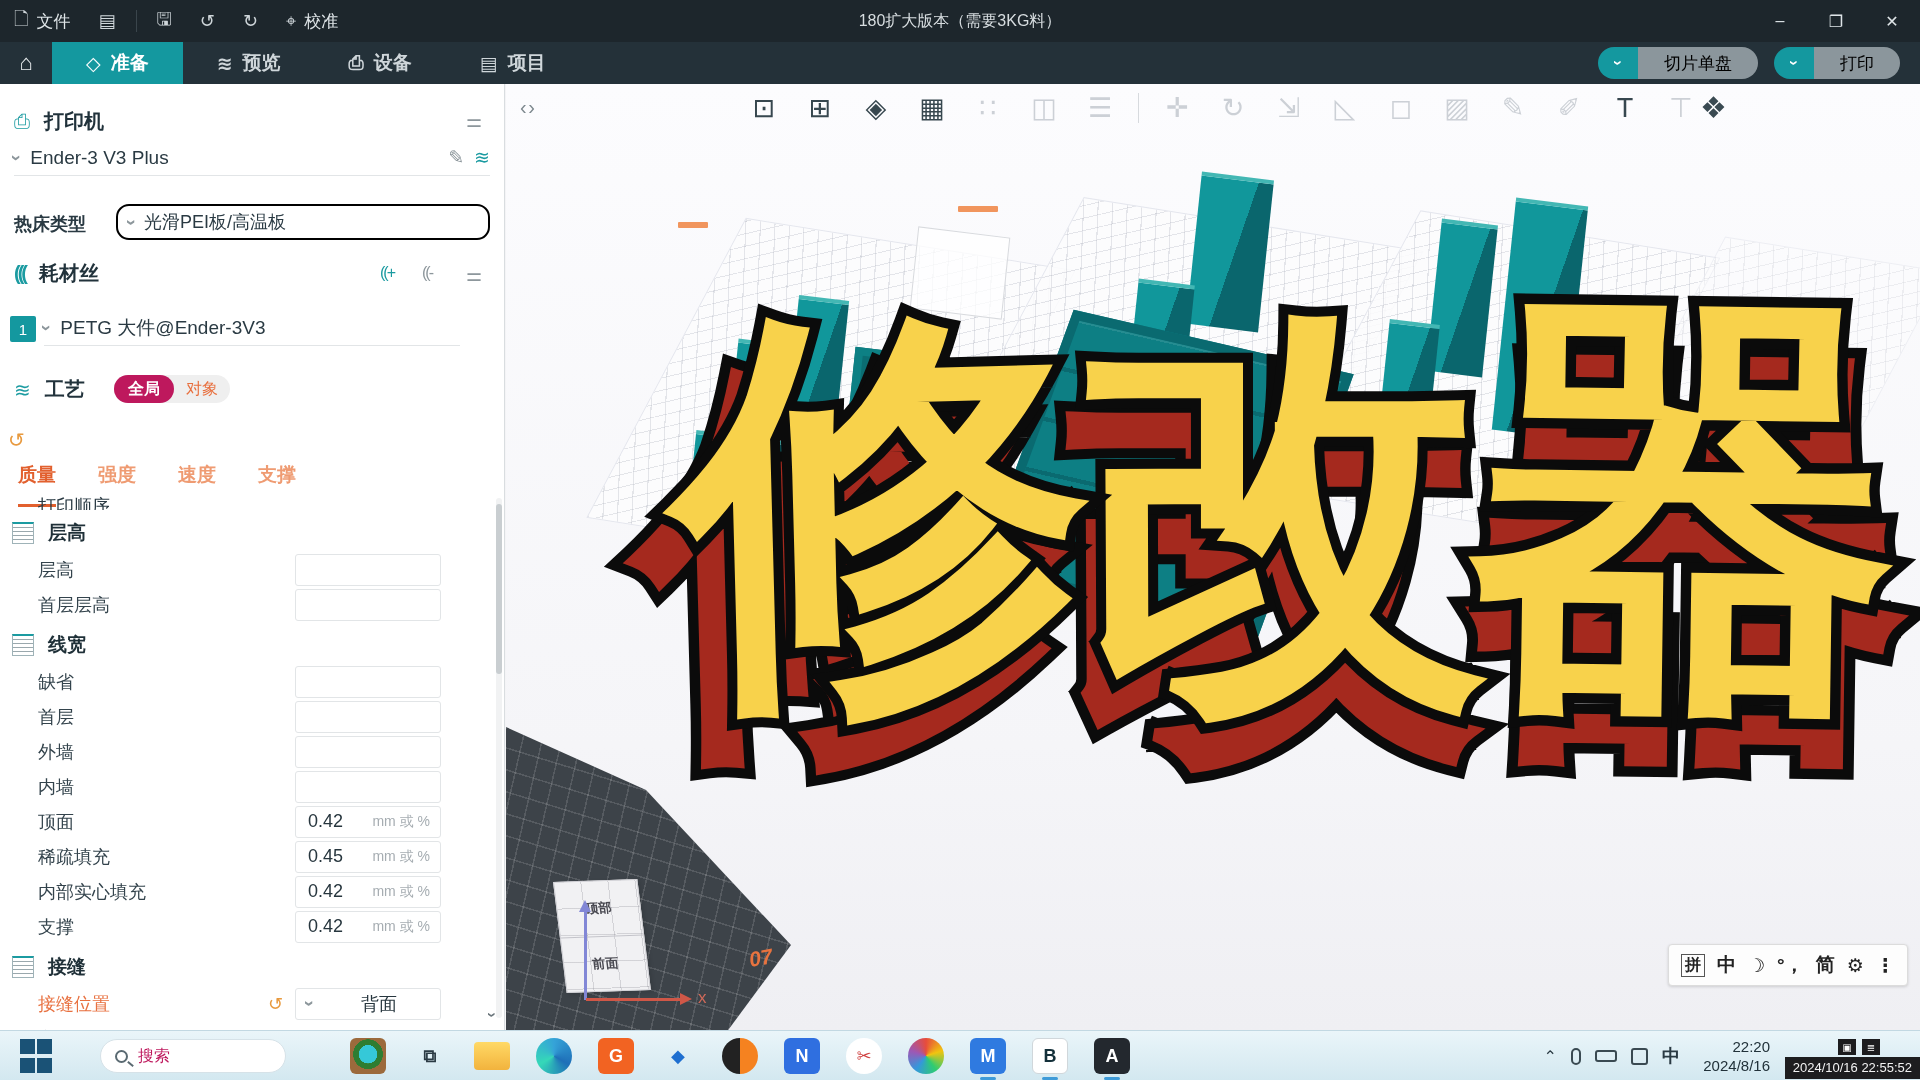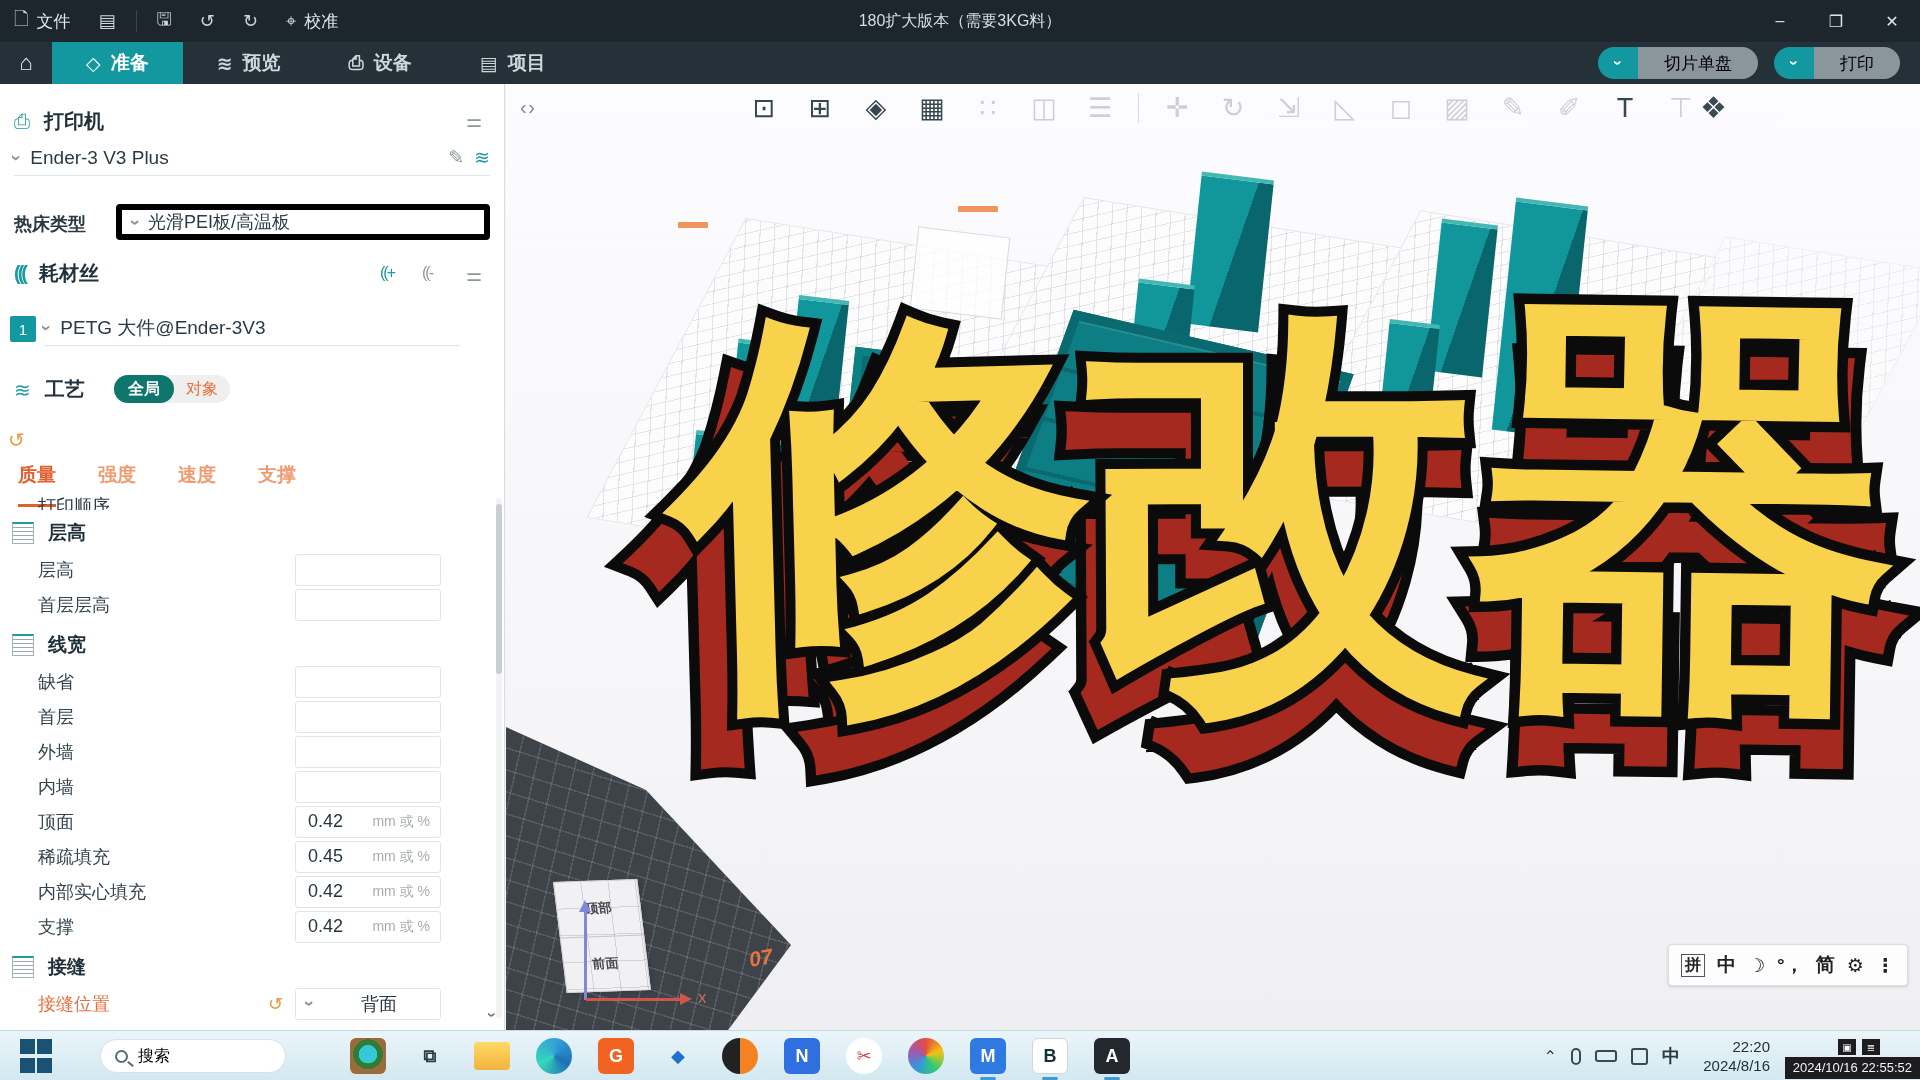--- a/index.html
+++ b/index.html
@@ -30,28 +30,28 @@
   .chev { display:inline-block; transform:rotate(90deg); font-weight:bold; }
 
   
   #sidebar { position:absolute; left:0; top:84px; width:505px; height:946px; background:#ffffff;
     border-right:1px solid #d9dde0; color:#2a3a43; }
   .sec-head { position:absolute; left:14px; display:flex; align-items:center; gap:14px; font-size:20px; font-weight:bold; color:#21323b; }
   .sec-ico { color:#1b9ba1; font-size:20px; font-weight:normal; }
   .slider-ico { position:absolute; right:22px; color:#8d979c; font-size:18px; }
   .underline-select { position:absolute; left:14px; right:14px; height:36px; border-bottom:1px solid #e2e5e7;
     display:flex; align-items:center; gap:10px; font-size:19px; color:#2a3a43; }
-  .box-select { position:absolute; height:36px; border:6px solid #000000; border-radius:4px; background:#fff;
+  .box-select { position:absolute; height:36px; border:2px solid #000000; border-radius:13px; background:#fff;
     display:flex; align-items:center; gap:10px; font-size:18px; color:#2a3a43; padding:0 10px; }
   .gray { color:#8d979c; }
   .teal { color:#1b9ba1; }
   .badge1 { position:absolute; left:10px; width:26px; height:26px; background:#14989f; color:#fff;
     display:flex; align-items:center; justify-content:center; font-size:15px; border-radius:2px; }
   .toggle { display:flex; align-items:center; background:#efefef; border-radius:14px; height:28px; font-size:16px; }
-  .tg-on { background:#0f766e; color:#fff; border-radius:14px; height:28px; display:flex; align-items:center; padding:0 14px; font-weight:bold; }
+  .tg-on { background:#be185d; color:#fff; border-radius:14px; height:28px; display:flex; align-items:center; padding:0 14px; font-weight:bold; }
   .tg-off { color:#e8703f; padding:0 12px; }
   #param-tabs { position:absolute; left:18px; top:378px; display:flex; gap:42px; font-size:19px; font-weight:bold; }
   .ptab { color:#ef9b72; padding-bottom:16px; }
   .ptab.active { color:#e2602e; border-bottom:3px solid #e2602e; }
   #param-scroll { position:absolute; left:0; top:412px; width:496px; height:534px; overflow:hidden; }
   .clip-row { height:16px; overflow:hidden; font-size:18px; color:#2a3a43; padding-left:38px; margin-top:-2px; }
   .grp-head { display:flex; align-items:center; gap:14px; font-size:19px; font-weight:bold; color:#1f3038;
     padding-left:12px; height:38px; margin-top:4px; }
   .grp-ico { width:22px; height:22px; border:1px solid #9fb3b8; border-top:2px solid #1b9ba1;
     background:repeating-linear-gradient(#fff 0 3px,#9aa8ad 3px 4px); }
@@ -132,21 +132,21 @@
 
   
   #taskbar { position:absolute; left:0; top:1030px; width:1920px; height:50px;
     background:linear-gradient(#eaf5f9,#d3e8f0); border-top:1px solid #c2d8e2; }
   .tk { position:absolute; top:7px; width:36px; height:36px; border-radius:6px; display:flex; align-items:center;
     justify-content:center; font-weight:bold; font-size:18px; }
   .tk-under { position:absolute; top:46px; width:16px; height:3px; border-radius:2px; background:#3f9bd8; }
   #win-logo { left:18px; display:grid; grid-template-columns:15px 15px; grid-gap:2px; }
   #win-logo div { width:15px; height:15px; background:#1a5276; }
   #search-pill { position:absolute; left:100px; top:8px; width:186px; height:34px; background:#fff; border-radius:17px;
-    border:1px solid #d6e2e8; display:flex; align-items:center; gap:10px; padding:0 14px; color:#000000; font-size:16px; }
+    border:1px solid #d6e2e8; display:flex; align-items:center; gap:10px; padding:0 14px; color:#be185d; font-size:16px; }
   .mag { width:13px; height:13px; border:2px solid #5a6a72; border-radius:50%; position:relative; }
   .mag::after { content:""; position:absolute; left:10px; top:11px; width:7px; height:2px; background:#5a6a72; transform:rotate(40deg); }
   #tray { position:absolute; right:240px; top:0; height:50px; display:flex; align-items:center; gap:14px; color:#2a3a43; }
   .tray-ico { width:17px; height:17px; border:2px solid #3a4a52; border-radius:3px; }
   #clock { position:absolute; right:150px; top:6px; text-align:right; font-size:15px; color:#22323a; line-height:19px; }
   #rec-icons { position:absolute; right:40px; top:8px; display:flex; gap:6px; }
   .rec-ic { width:18px; height:16px; background:#1d1d1f; color:#fff; font-size:10px; display:flex; align-items:center; justify-content:center; }
   #recorder { position:absolute; right:0px; top:26px; background:#1d1d1f; color:#f2f2f2; font-size:13px;
     padding:3px 8px 4px 8px; }
 </style>

